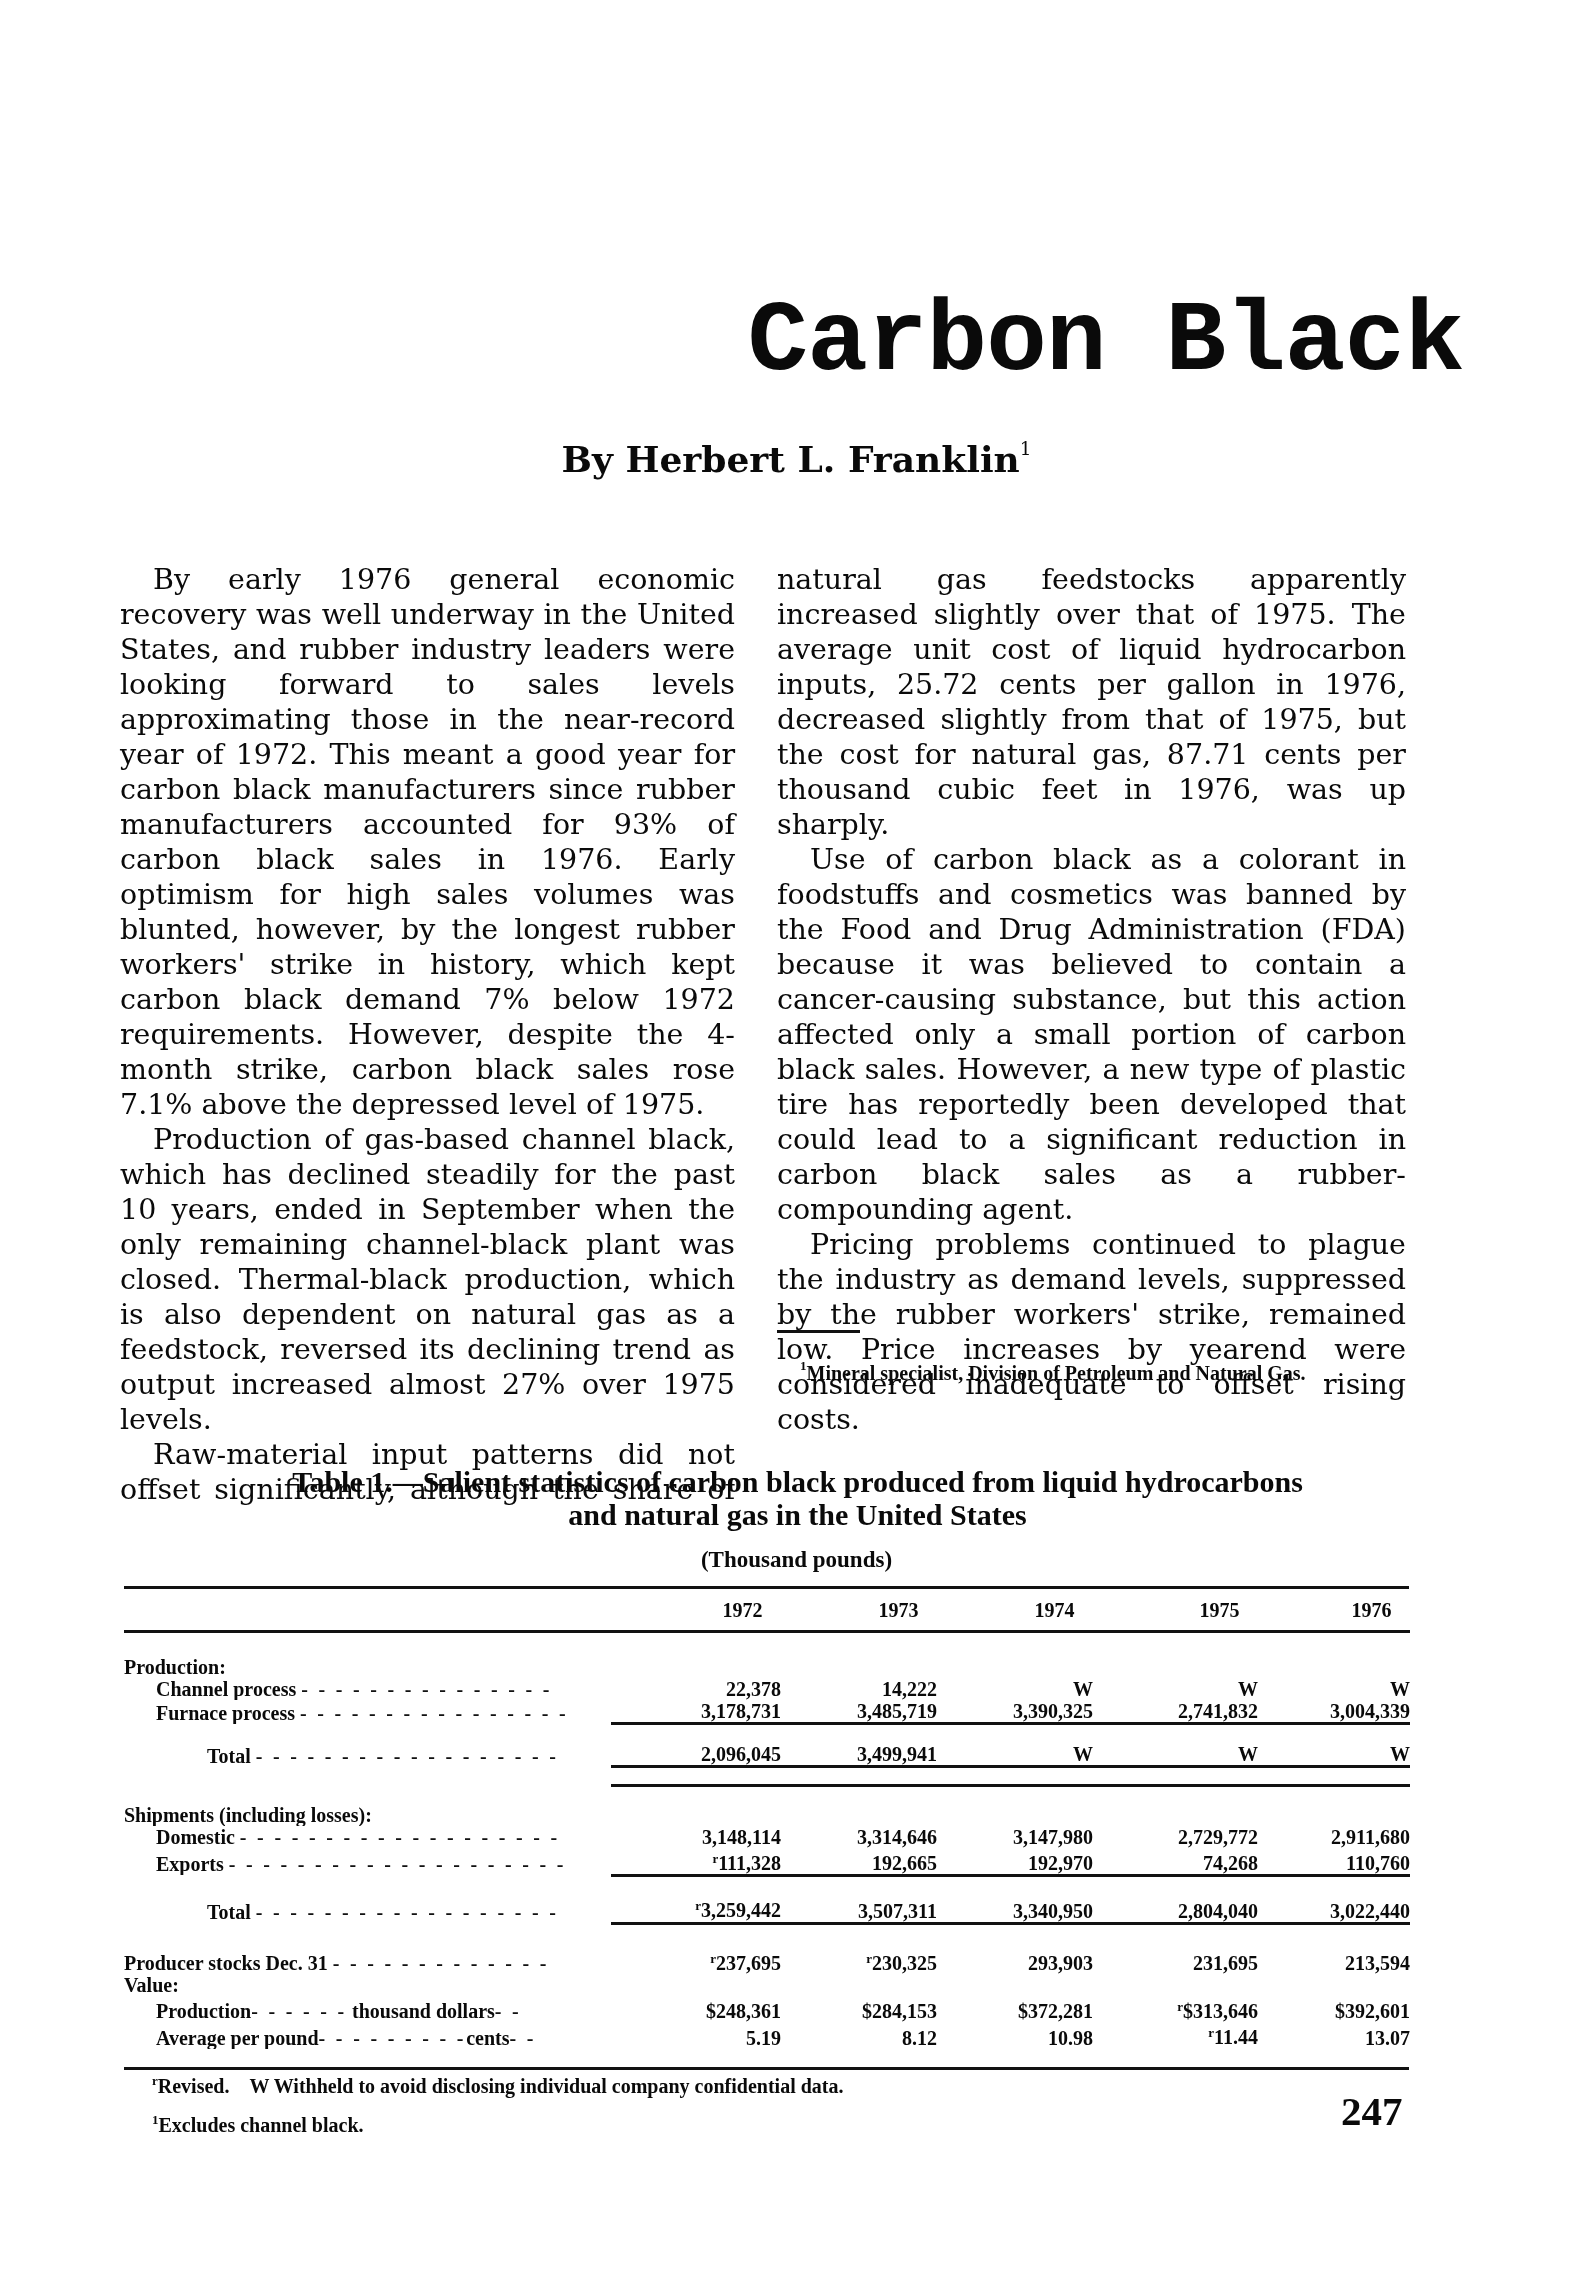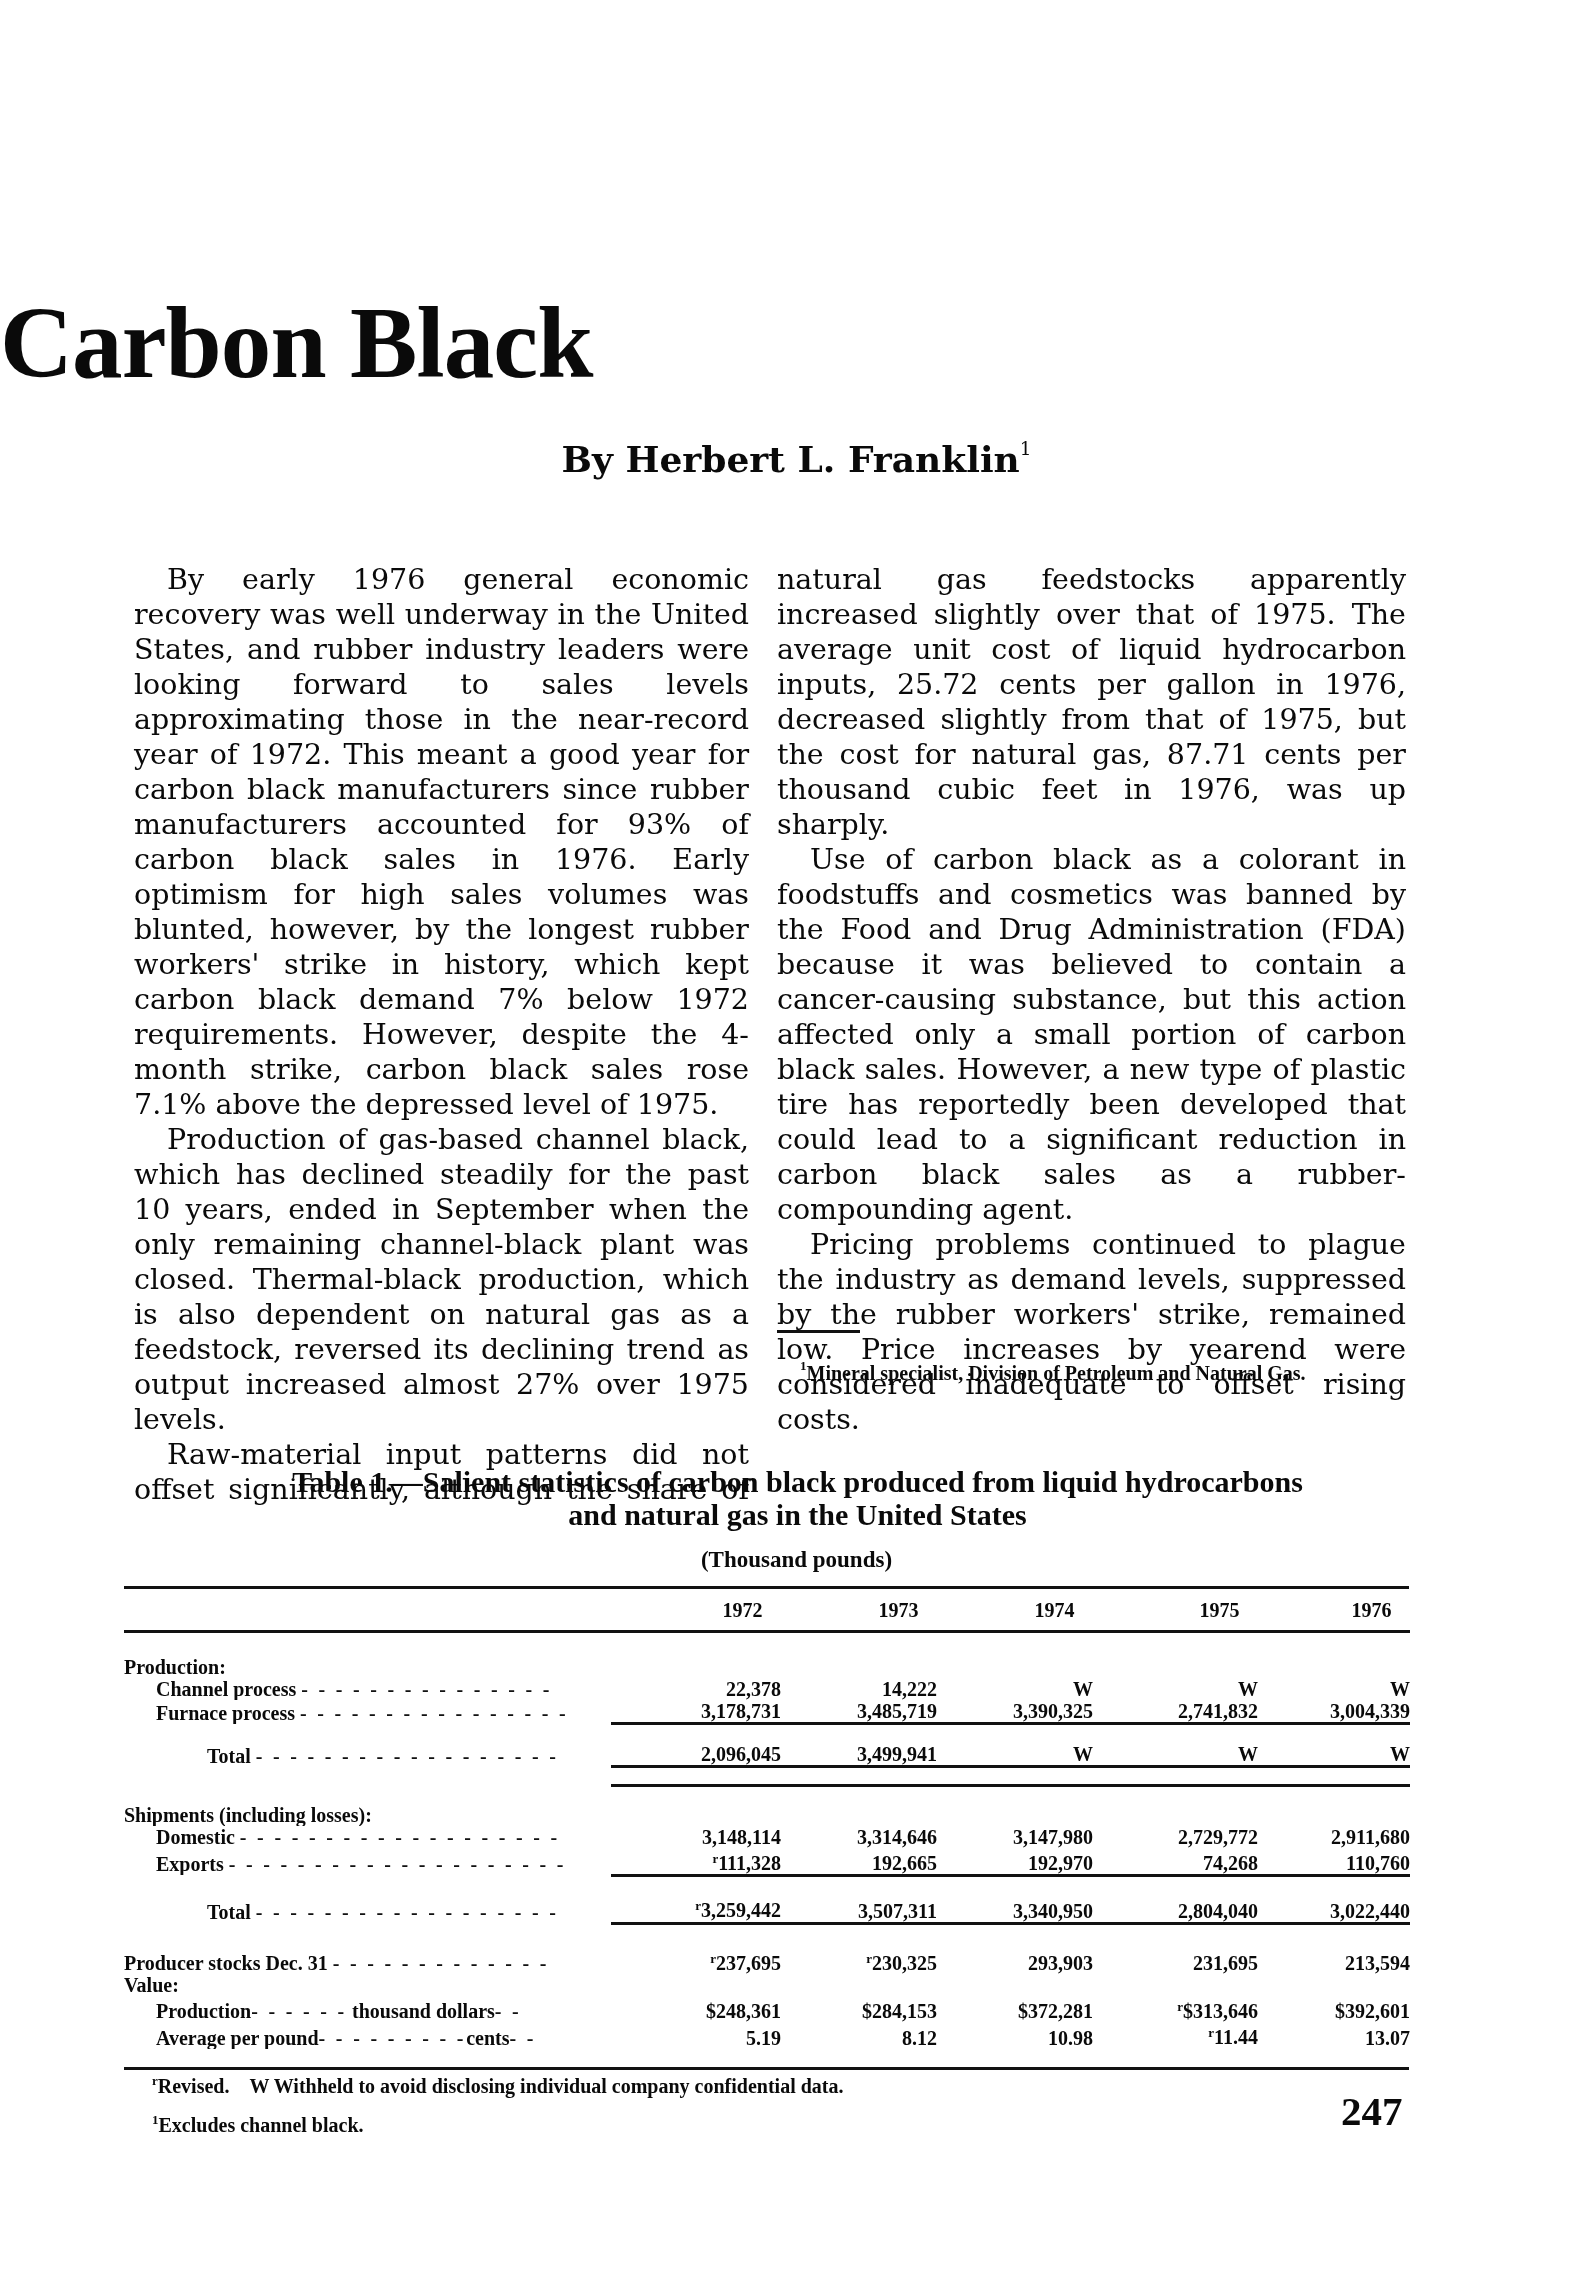--- a/index.html
+++ b/index.html
@@ -1,27 +1,27 @@
 <!DOCTYPE html>
 <html style="font-size:7.3px"><head>
 <meta charset="utf-8">
 <style>
   html, body { margin:0; padding:0; background:#ffffff; }
   body { width:1593px; height:2495px; position:relative; overflow:hidden;
          font-family:"DejaVu Serif","Liberation Serif",serif; color:#0a0a0a; }
   .abs { position:absolute; }
-  #title { left:0; width:1464px; top:285px; text-align:left; font-size:101px; font-weight:bold;
-           font-family:Liberation Serif, serif; letter-spacing:-0.9px; }
+  #title { left:0; width:1464px; top:285px; text-align:right; font-size:101px; font-weight:bold;
+           font-family:Liberation Mono, monospace; letter-spacing:-0.9px; }
   #byline { left:0; width:1593px; top:438px; text-align:center; font-size:36px; font-weight:bold; }
   #byline sup { font-size:18.4px; vertical-align:17.4px; font-weight:normal; }
   .col { top:562px; width:615px; font-size:28.5px; line-height:35px; text-align:justify;
          font-family:"DejaVu Serif",serif; }
   .col p { margin:0; text-indent:33px; }
   .col p.cont { text-indent:0; }
-  #left-col { left:120px;margin-left:14px; }
+  #left-col { left:120px; }
   #right-col { left:777px; width:629px; }
   #fn-rule { left:777px; top:1330px; width:83px; border-top:3.2px solid #111; }
   #author-fn { left:777px; top:1354px; width:629px; font-size:20px; line-height:24px; font-weight:bold;
                font-family:Liberation Serif, serif; text-indent:23px; }
   #author-fn sup { font-size:13px; vertical-align:10px; }
   #table-caption { left:1px; width:1593px; top:1465px; text-align:center; font-size:30px; line-height:33px;
                    font-weight:bold; font-family:"Liberation Serif",serif; }
   #table-units { left:0; width:1593px; top:1547px; text-align:center; font-size:23px; font-weight:bold;
                  font-family:"Liberation Serif",serif; }
   #table-wrap { left:124px; top:1586px; width:1285px; font-family:"Liberation Serif",serif;

